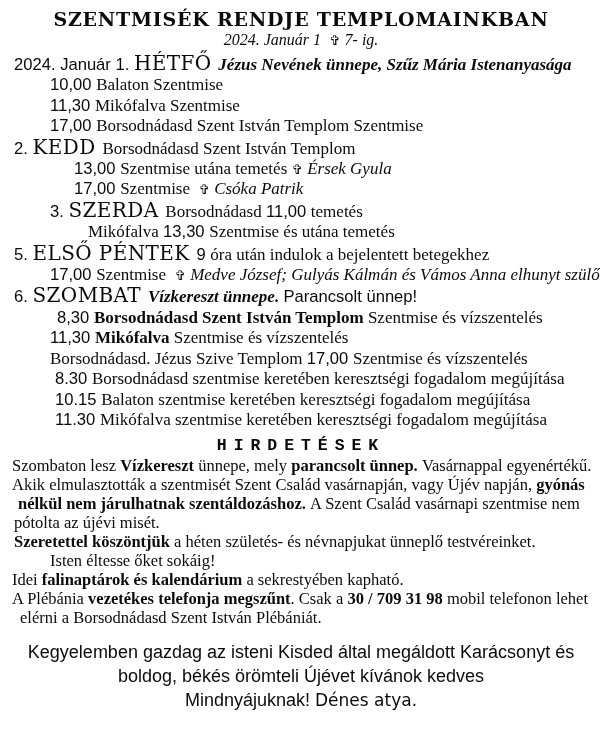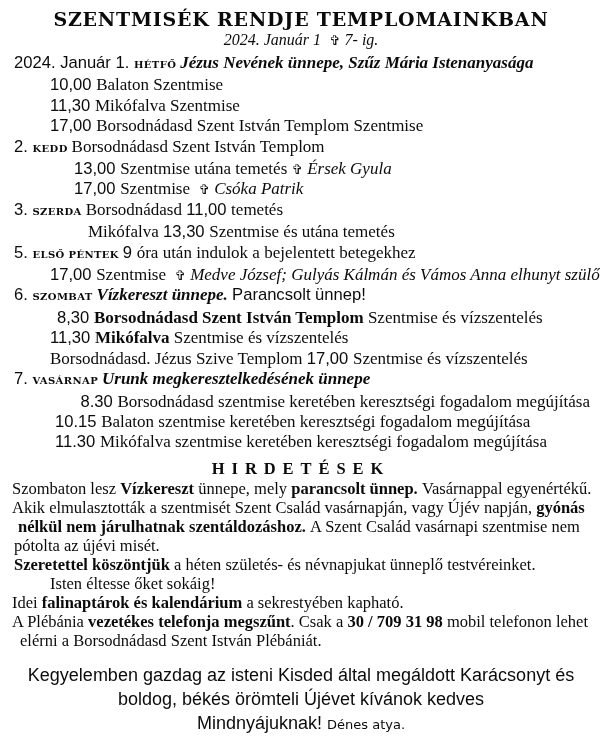--- a/index.html
+++ b/index.html
@@ -14,62 +14,61 @@
     font-family:"DejaVu Serif",serif;
     font-size:19px;font-weight:700;letter-spacing:0.8px;
     line-height:22px;
   }
   .subtitle{font-size:16px;line-height:20px;white-space:pre;}
   .sched{margin-top:3px;}
   .line{white-space:pre;font-size:17px;line-height:20.4px;}
   .ann .line{font-size:16.5px;line-height:19px;}
   .ann-heading{
     margin-top:5px;
-    font-family:Liberation Serif, serif;
+    font-family:Liberation Mono, monospace;
     font-weight:700;font-size:16.5px;line-height:21px;
     letter-spacing:0.42em;text-align:center;
   }
   .closing{margin-top:13px;text-align:center;}
   .closing .line{white-space:pre;line-height:24px;font-size:18px;}
   .s-sans{font-family:"Liberation Sans",sans-serif;font-size:16.6px;}
-  .s-day{font-family:"DejaVu Serif",serif;font-weight:700;font-size:10px;letter-spacing:0.4px;}
+  .s-day{font-family:"DejaVu Serif",serif;font-weight:400;font-size:20px;letter-spacing:0.4px;}
   .s-b{font-weight:700;}
   .s-i{font-style:italic;}
   .s-bi{font-weight:700;font-style:italic;}
   .s-cross{font-family:"DejaVu Sans",sans-serif;font-size:13.5px;}
   .s-close{font-family:"Liberation Sans",sans-serif;margin-top:24px;}
-  .s-script{font-family:"DejaVu Sans",sans-serif;font-size:13px;}
+  .s-script{font-family:"DejaVu Sans",sans-serif;font-size:17px;}
 </style>
 </head>
 <body>
 
 <div class="page">
 
   <div class="center title">SZENTMISÉK RENDJE TEMPLOMAINKBAN</div>
 
   <div class="center subtitle"><span class="s-i">2024. Január 1  </span><span class="s-cross">✞ </span><span class="s-i">7- ig.</span></div>
 
   <div class="sched">
       <div class="line" style="padding-left: 2px;"><span class="s-sans">2024. Január 1. </span><span class="s-day">HÉTFŐ </span><span class="s-bi">Jézus Nevének ünnepe, Szűz Mária Istenanyasága</span></div>
       <div class="line" style="padding-left: 38px;"><span class="s-sans">10,00 </span><span>Balaton Szentmise</span></div>
       <div class="line" style="padding-left: 38px;"><span class="s-sans">11,30 </span><span>Mikófalva Szentmise</span></div>
       <div class="line" style="padding-left: 38px;"><span class="s-sans">17,00 </span><span>Borsodnádasd Szent István Templom Szentmise</span></div>
       <div class="line" style="padding-left: 2px;"><span class="s-sans">2. </span><span class="s-day">KEDD </span><span>Borsodnádasd Szent István Templom</span></div>
       <div class="line" style="padding-left: 62px;"><span class="s-sans">13,00 </span><span>Szentmise utána temetés </span><span class="s-cross">✞ </span><span class="s-i">Érsek Gyula</span></div>
       <div class="line" style="padding-left: 62px;"><span class="s-sans">17,00 </span><span>Szentmise  </span><span class="s-cross">✞ </span><span class="s-i">Csóka Patrik</span></div>
-      <div class="line" style="padding-left: 2px;"><span class="s-sans">3. </span><span class="s-day">SZERDA </span><span>Borsodnádasd </span><span class="s-sans">11,00 </span><span>temetés</span></div>
+      <div class="line" style="padding-left: 2px; margin-left: 36px;"><span class="s-sans">3. </span><span class="s-day">SZERDA </span><span>Borsodnádasd </span><span class="s-sans">11,00 </span><span>temetés</span></div>
       <div class="line" style="padding-left: 76px;"><span>Mikófalva </span><span class="s-sans">13,30 </span><span>Szentmise és utána temetés</span></div>
       <div class="line" style="padding-left: 2px;"><span class="s-sans">5. </span><span class="s-day">ELSŐ PÉNTEK </span><span class="s-sans">9 </span><span>óra után indulok a bejelentett betegekhez</span></div>
       <div class="line" style="padding-left: 38px;"><span class="s-sans">17,00 </span><span>Szentmise  </span><span class="s-cross">✞ </span><span class="s-i">Medve József; Gulyás Kálmán és Vámos Anna elhunyt szülők</span></div>
       <div class="line" style="padding-left: 2px;"><span class="s-sans">6. </span><span class="s-day">SZOMBAT </span><span class="s-bi">Vízkereszt ünnepe. </span><span class="s-sans">Parancsolt ünnep!</span></div>
       <div class="line" style="padding-left: 45px;"><span class="s-sans">8,30 </span><span class="s-b">Borsodnádasd Szent István Templom </span><span>Szentmise és vízszentelés</span></div>
       <div class="line" style="padding-left: 38px;"><span class="s-sans">11,30 </span><span class="s-b">Mikófalva </span><span>Szentmise és vízszentelés</span></div>
       <div class="line" style="padding-left: 38px;"><span>Borsodnádasd. Jézus Szive Templom </span><span class="s-sans">17,00 </span><span>Szentmise és vízszentelés</span></div>
-      <div class="line" style="padding-left: 2px;"><span class="s-sans">7. </span><span class="s-day">VASÁRNAP </span><span class="s-bi">Urunk megkeresztelkedésének ünnepe</span></div>
-      <div class="line" style="padding-left: 43px; text-align: right;"><span class="s-sans">8.30 </span><span>Borsodnádasd szentmise keretében keresztségi fogadalom megújítása</span></div>
+      <div class="line" style="padding-left: 43px;"><span class="s-sans">8.30 </span><span>Borsodnádasd szentmise keretében keresztségi fogadalom megújítása</span></div>
       <div class="line" style="padding-left: 43px;"><span class="s-sans">10.15 </span><span>Balaton szentmise keretében keresztségi fogadalom megújítása</span></div>
       <div class="line" style="padding-left: 43px;"><span class="s-sans">11.30 </span><span>Mikófalva szentmise keretében keresztségi fogadalom megújítása</span></div>
     </div>
 
   <div class="ann-heading">HIRDETÉSEK</div>
 
   <div class="ann">
       <div class="line"><span>Szombaton lesz </span><span class="s-b">Vízkereszt </span><span>ünnepe, mely </span><span class="s-b">parancsolt ünnep. </span><span>Vasárnappal egyenértékű.</span></div>
       <div class="line"><span>Akik elmulasztották a szentmisét Szent Család vasárnapján, vagy Újév napján, </span><span class="s-b">gyónás</span></div>
       <div class="line" style="padding-left: 6px;"><span class="s-b">nélkül nem járulhatnak szentáldozáshoz. </span><span>A Szent Család vasárnapi szentmise nem</span></div>

